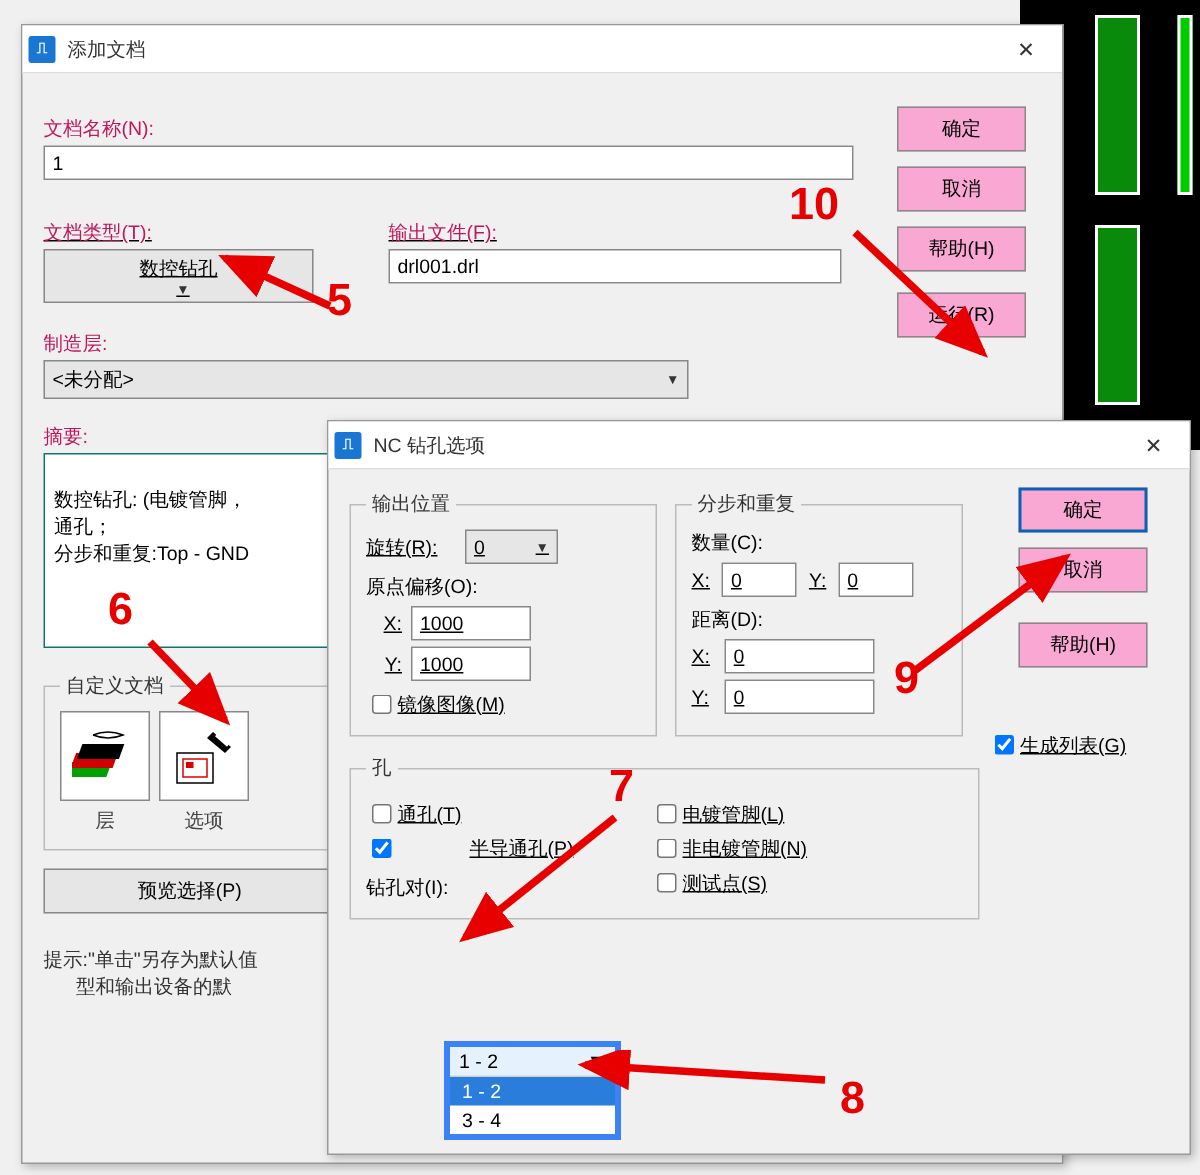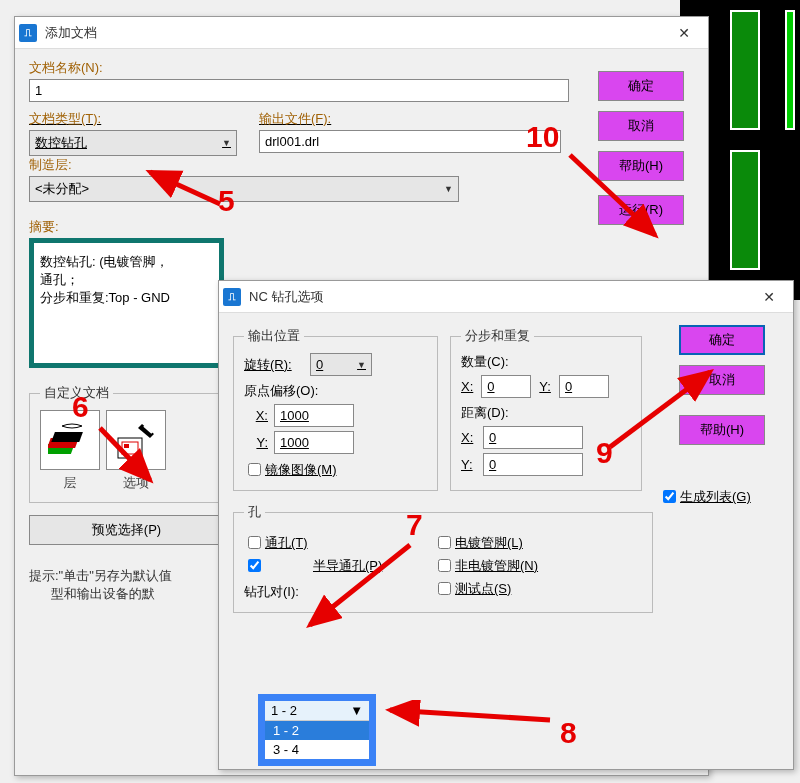--- a/index.html
+++ b/index.html
@@ -50,51 +50,51 @@
     border-radius: 2px;
     font-weight: bold;
   }
   .titlebar .title-text { flex: 1; color: #333; }
   .titlebar .close {
     width: 40px; height: 28px;
     display: flex; align-items: center; justify-content: center;
     font-size: 14px; color: #333;
   }
   .body { padding: 10px 14px; }
-  .lbl { margin: 0 0 2px; color: #a16207; }
+  .lbl { margin: 18px 0 2px; color: #be185d; }
   input[type="text"] {
     background: #fff;
     border: 1px solid #888;
     padding: 3px 5px;
     font-family: inherit;
     font-size: 13px;
   }
   .combo {
     background: #e6e6e6;
     border: 1px solid #888;
     padding: 3px 5px;
     display: flex;
     align-items: center;
     justify-content: space-between;
   }
   .combo .chev { font-size: 9px; color: #333; margin-left: 6px; }
   .btn {
-    background: #d946ef;
+    background: #f9a8d4;
     border: 1px solid #888;
     padding: 5px 0;
     text-align: center;
     width: 86px;
     display: block;
     margin-bottom: 10px;
   }
   .btn.primary { border: 2px solid #0863b5; padding: 4px 0; }
   .summary-box {
     background: #fff;
-    border: 5px solid #0f766e;
-    padding: 10px 6px;
+    border: 1px solid #0f766e;
+    padding: 21px 6px;
     height: 130px;
     line-height: 1.4;
   }
   .icon-btn {
     width: 60px; height: 60px;
     border: 1px solid #888;
     background: #fff;
     display: inline-flex;
     align-items: center; justify-content: center;
     padding: 2px;
@@ -110,21 +110,22 @@
     border: 1px solid #bbb;
     margin: 4px 0;
     padding: 8px 10px 10px;
   }
   legend { padding: 0 4px; color: #333; }
   .row { display: flex; align-items: center; text-decoration: underline; }
   .cb { margin-right: 4px; }
   .dropdown-open {
     position: absolute;
     background: #fff;
-    border: 7px solid #3b82f6;
+    border: 4px solid #3b82f6;
+    margin-left: 38px;
   }
   .dropdown-open .sel-head {
     background: #e6f2fb;
     padding: 2px 6px;
     display: flex; justify-content: space-between; align-items: center;
     border-bottom: 1px solid #ccc;
   }
   .dropdown-open .opt { padding: 2px 8px; }
   .dropdown-open .opt.sel { background: #2a7ddb; color: #fff; }
   
@@ -158,21 +159,21 @@
     <div class="title-text">添加文档</div>
     <div class="close">✕</div>
   </div>
   <div class="body" style="display:flex;">
     <div style="flex:1;">
       <div class="lbl">文档名称(N):</div>
       <input type="text" style="width: 540px;" value="1">
       <div style="display:flex; gap:20px; margin-top:8px;text-decoration:underline;">
         <div style="flex:0 0 210px;">
           <div class="lbl">文档类型(T):</div>
-          <div class="combo" style="width:208px;">
+          <div class="combo" style="width:180px;flex-direction:column;">
             <span>数控钻孔</span>
             <span class="chev">▼</span>
           </div>
         </div>
         <div style="flex:1;">
           <div class="lbl">输出文件(F):</div>
           <input type="text" style="width: 302px;" value="drl001.drl">
         </div>
       </div>
       <div class="lbl">制造层:</div>

